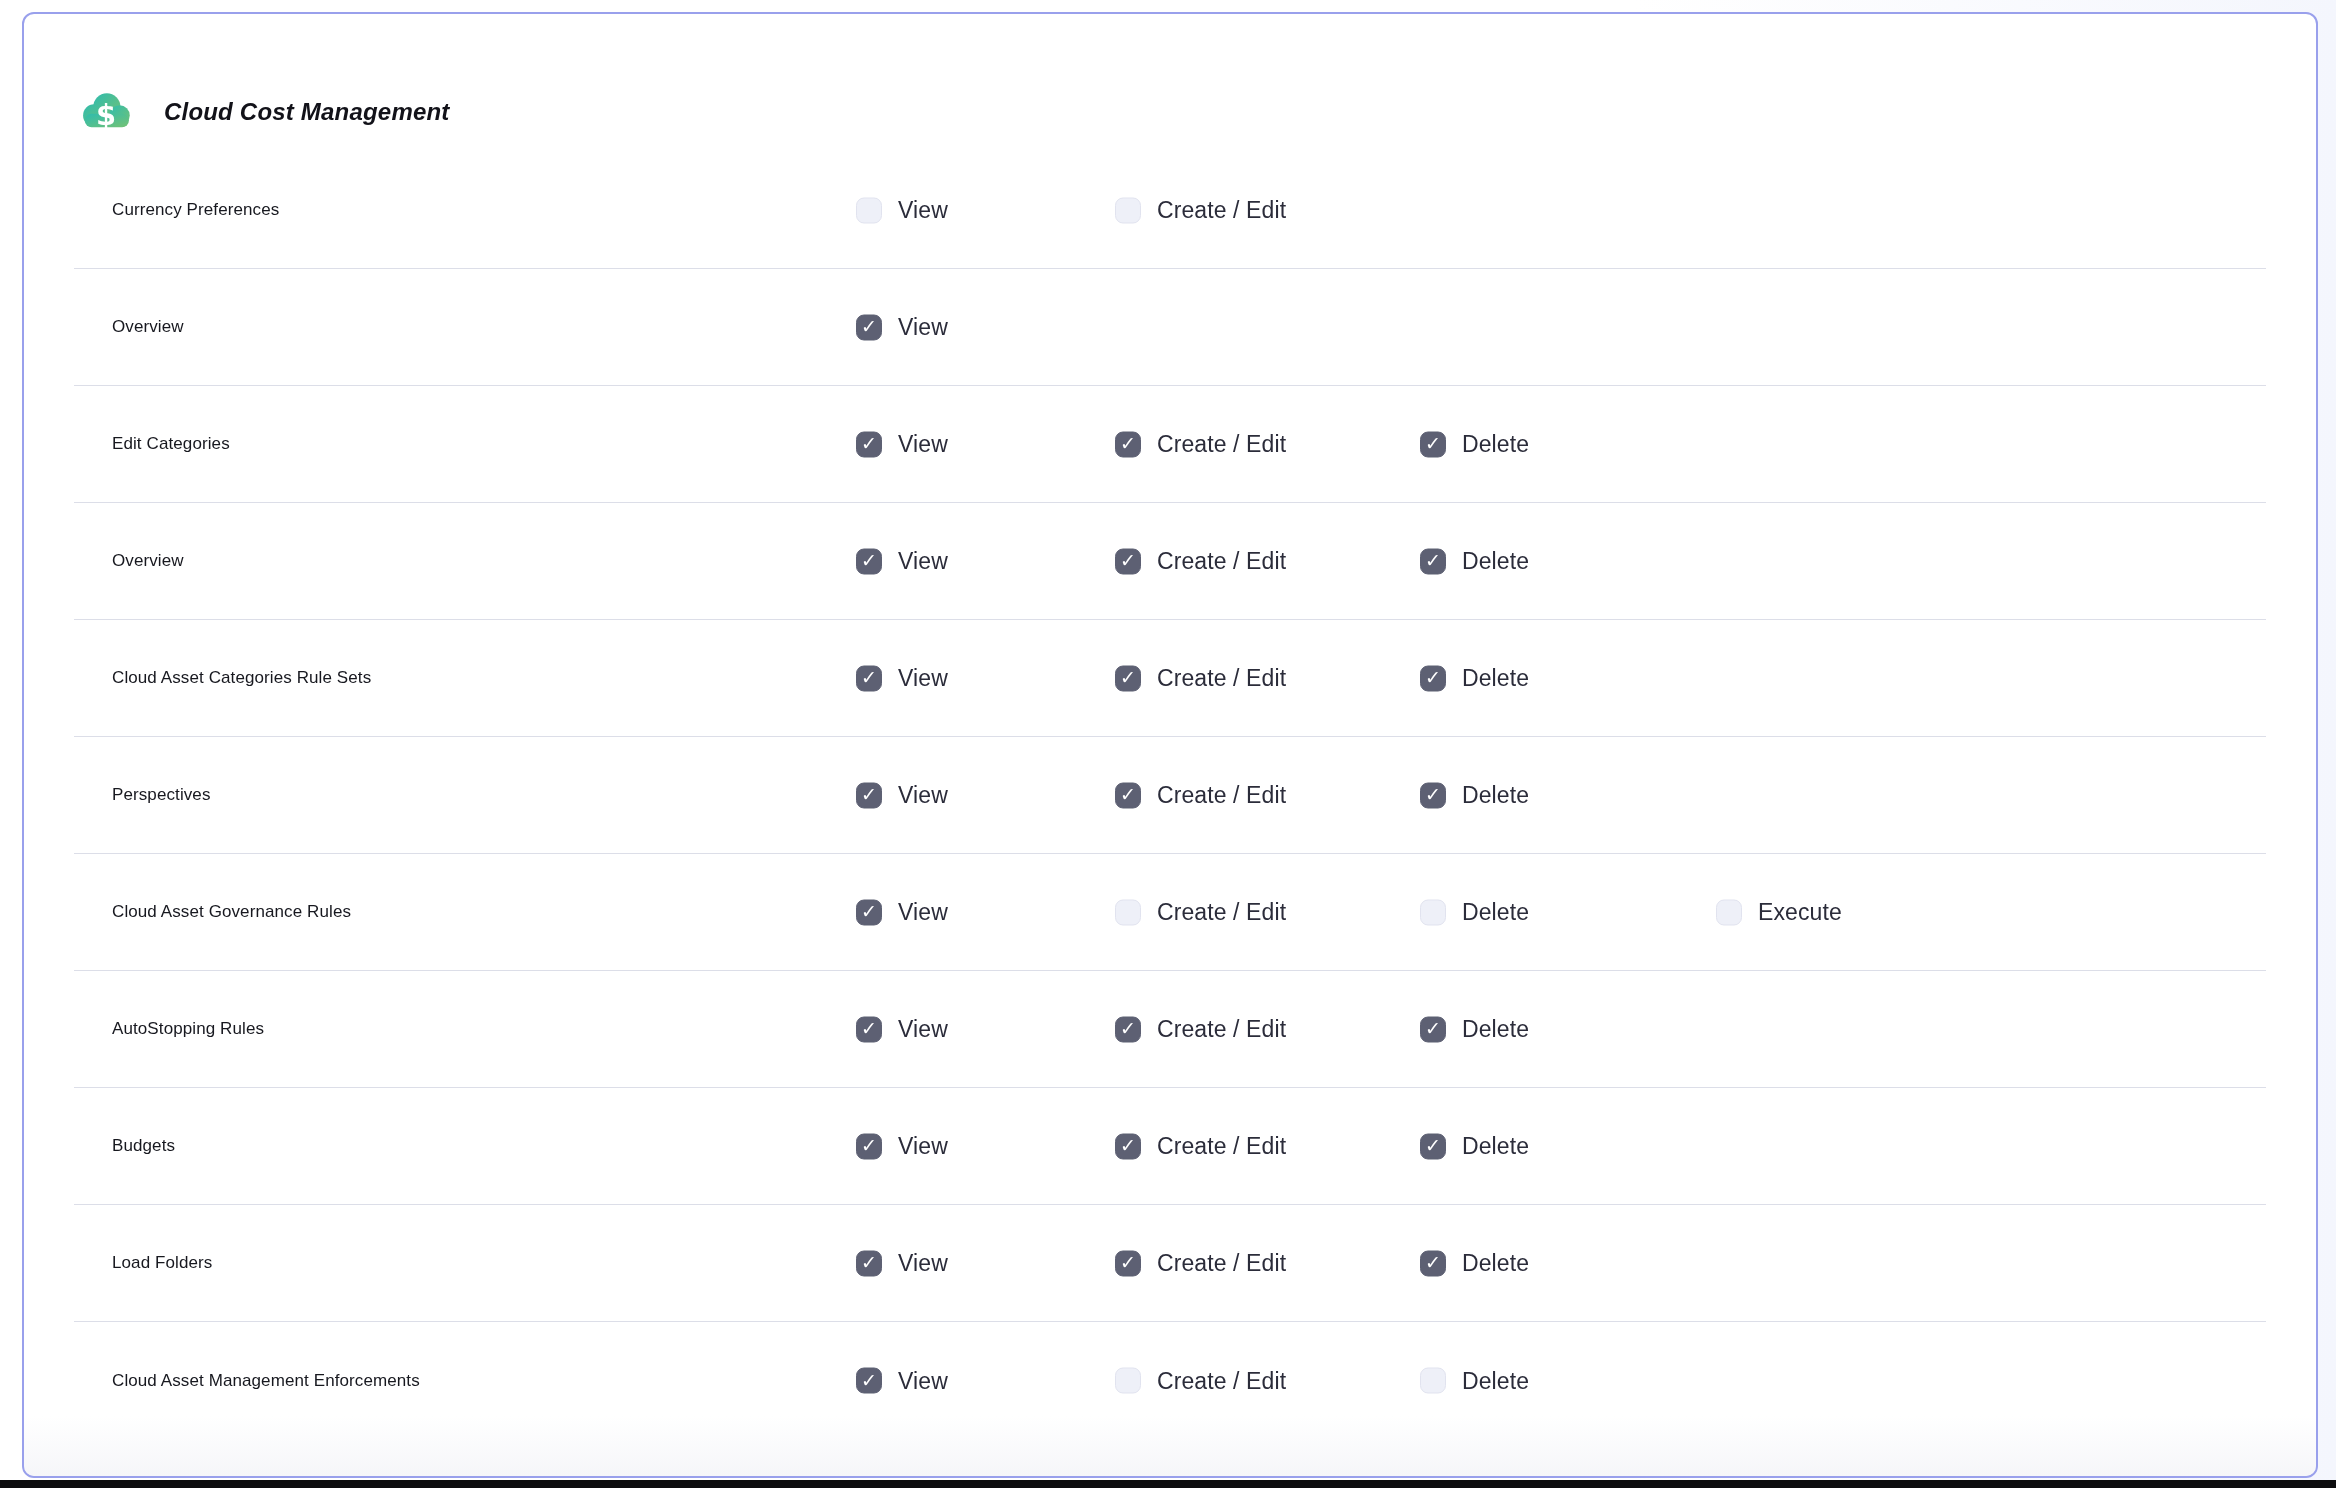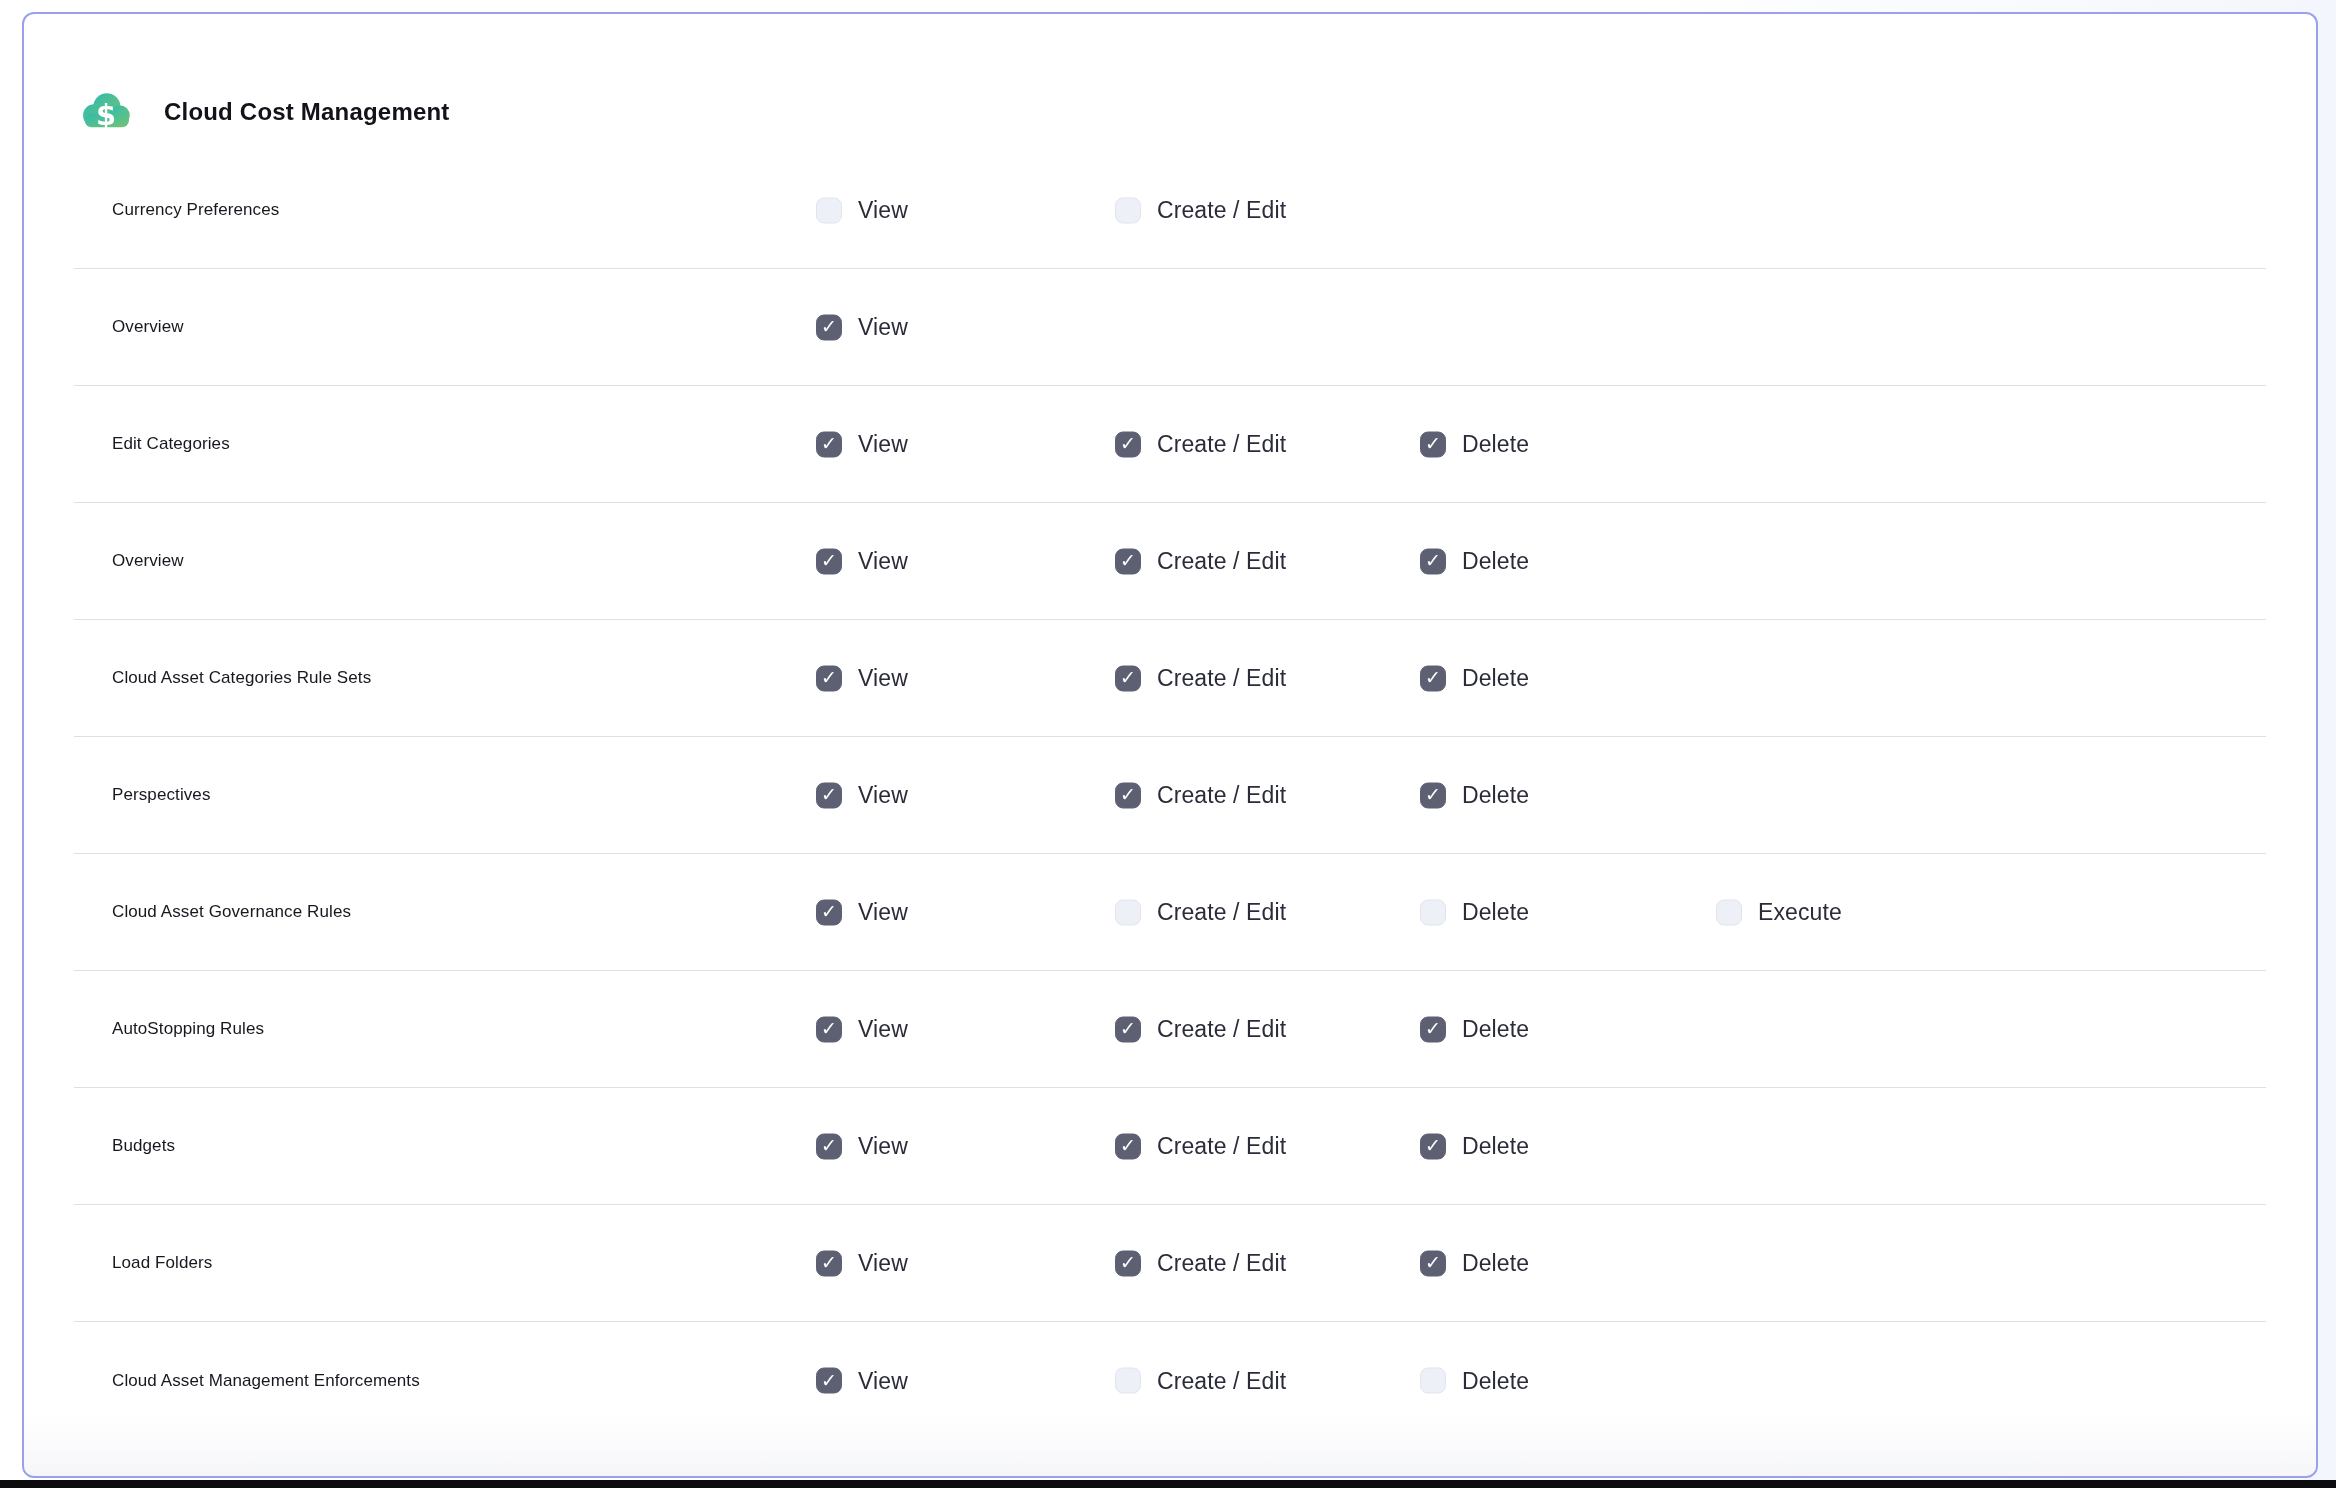--- a/index.html
+++ b/index.html
@@ -31,37 +31,37 @@
     content:"";position:absolute;left:0;right:0;bottom:0;height:60px;
     background:linear-gradient(180deg,rgba(240,241,246,0) 0%,rgba(238,239,244,.55) 100%);
     pointer-events:none;
   }
   .card-header{
     display:flex;align-items:center;gap:30px;
     padding:58px 0 0 54px;height:138px;
   }
   .module-icon{width:56px;height:46px;flex:0 0 auto;}
   .page-title{
-    font-size:24px;font-weight:700;color:#121219;letter-spacing:.2px;
+    font-size:24px;font-weight:700;color:#121219;letter-spacing:.2px;font-style:italic;
   }
   .perm-table{margin:0 50px;}
   .perm-row{
     position:relative;height:117px;
     border-bottom:1px solid var(--divider);
   }
   .perm-row:last-child{border-bottom:none;}
   .resource-label{
     position:absolute;left:38px;top:50%;transform:translateY(-50%);
     font-size:17px;color:var(--label);letter-spacing:.1px;
   }
   .perm-cell{
     position:absolute;top:50%;transform:translateY(-50%);
     display:flex;align-items:center;gap:16px;
   }
-  .perm-cell.col-0{left:734px;padding-left:8px;}
+  .perm-cell.col-0{left:774px;padding-left:8px;}
   .perm-cell.col-1{left:1041px;}
   .perm-cell.col-2{left:1346px;}
   .perm-cell.col-3{left:1642px;}
   .checkbox{
     width:26px;height:26px;border-radius:8px;
     background:var(--cb-bg);
     border:1px solid var(--cb-border);
     display:flex;align-items:center;justify-content:center;
     cursor:pointer;flex:0 0 auto;
   }

